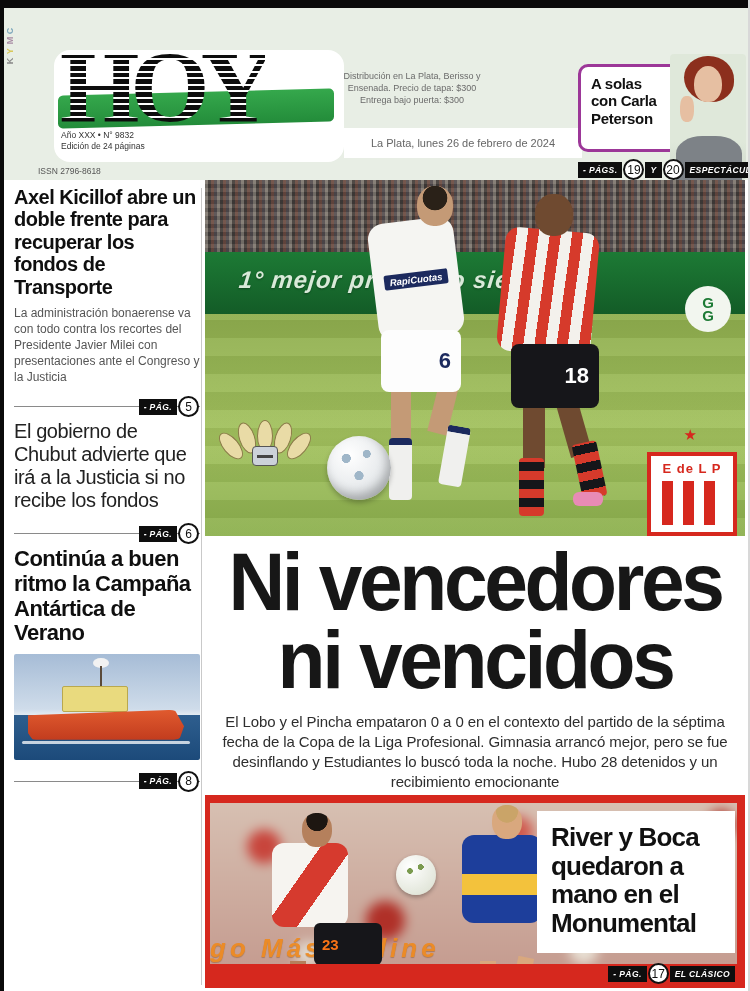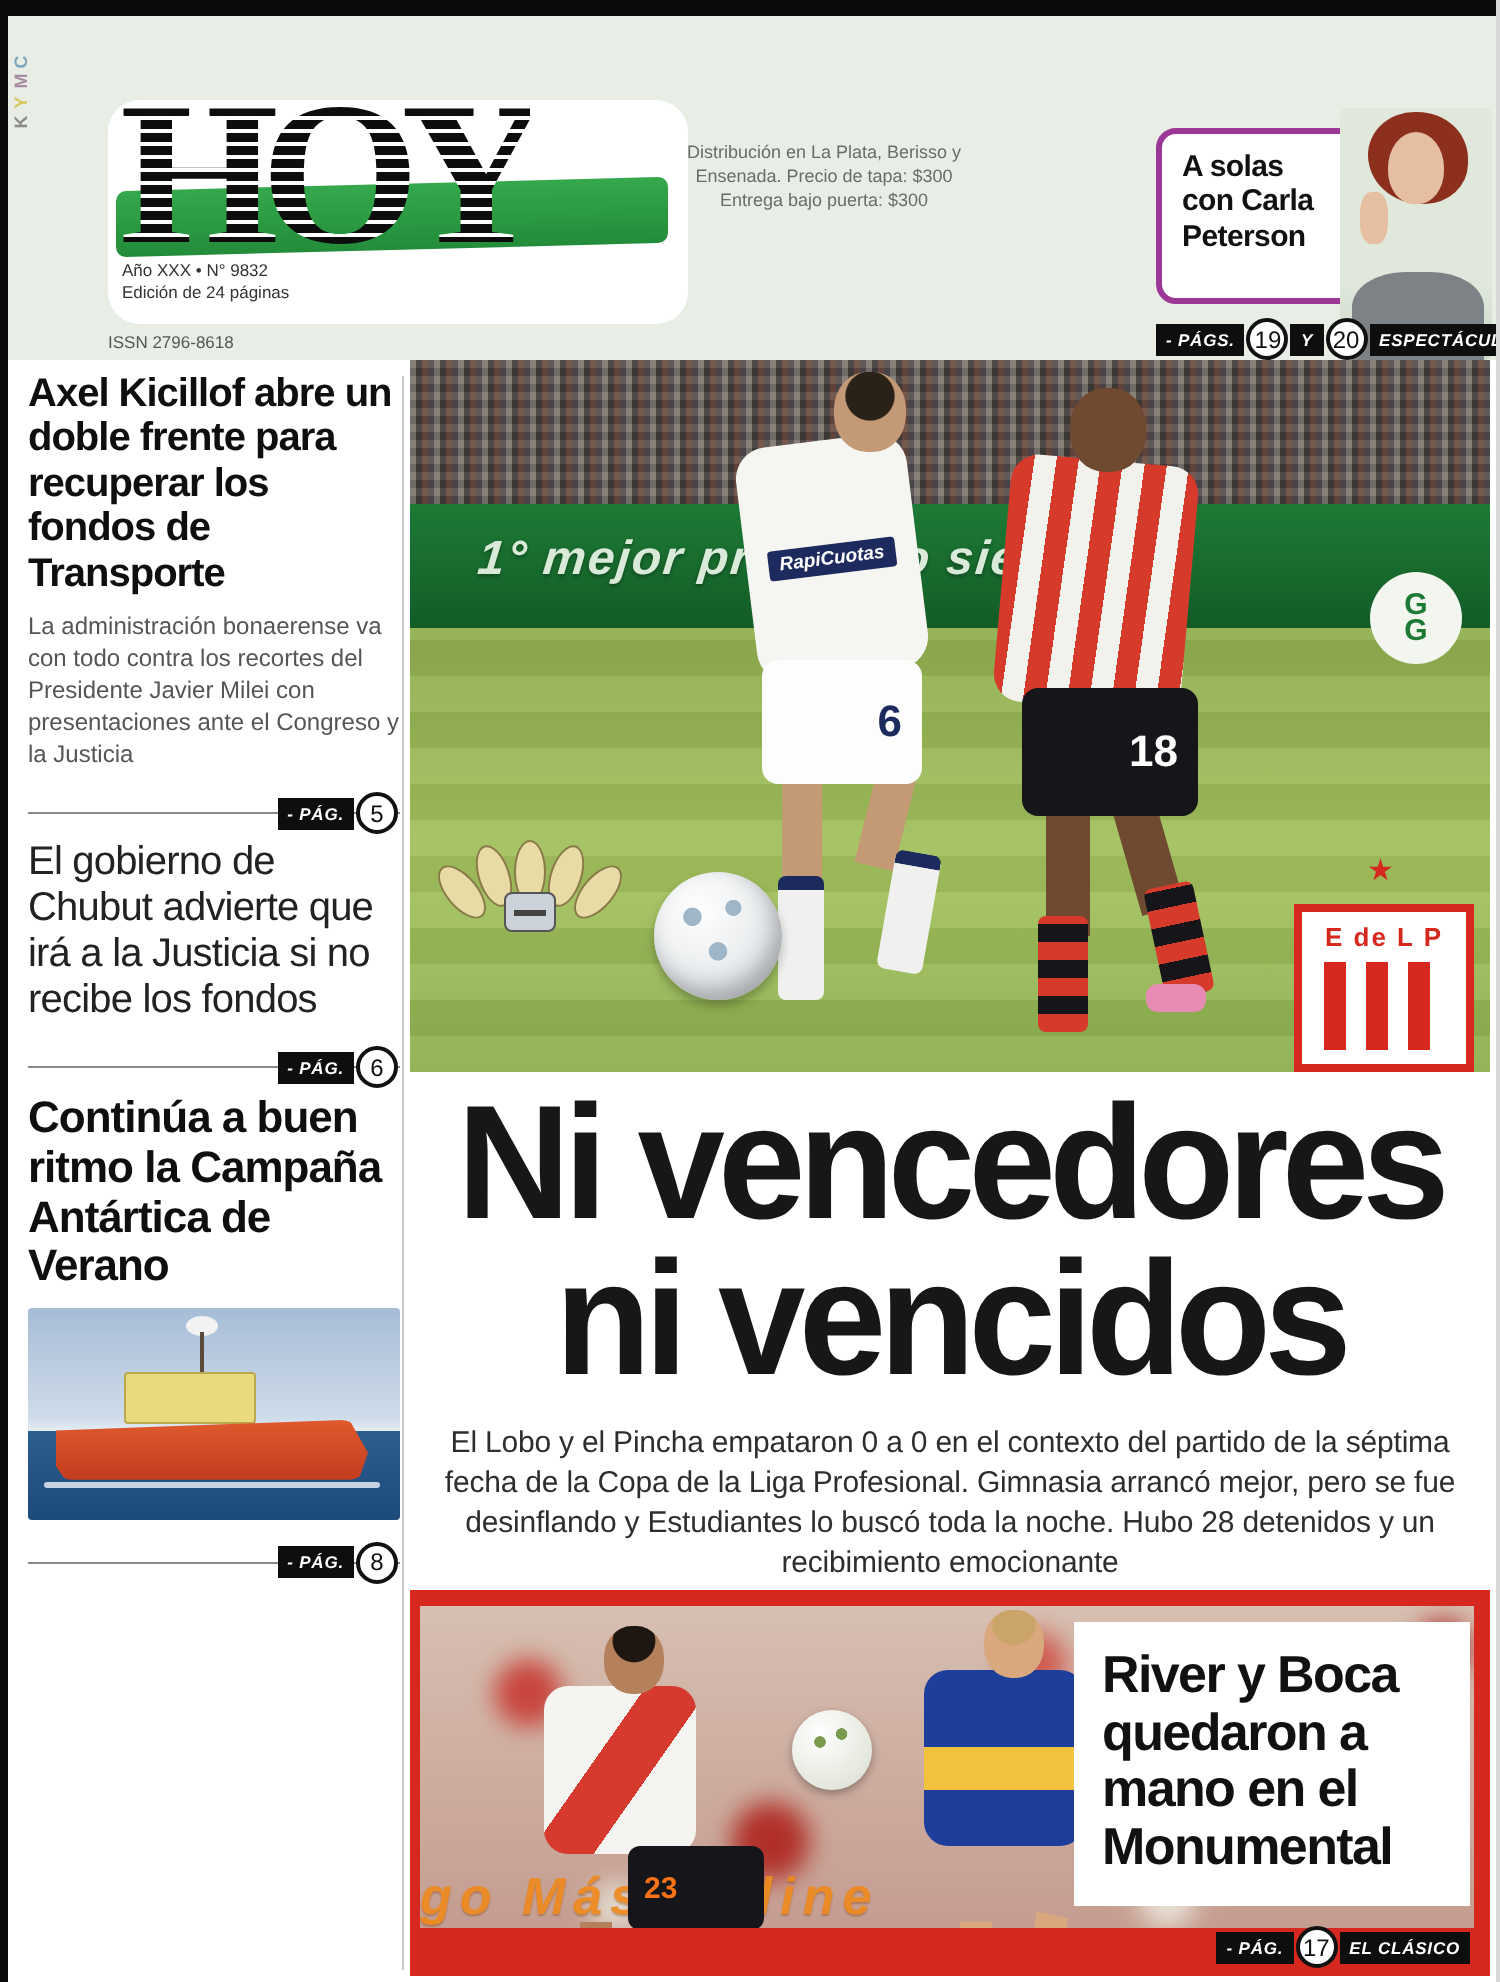--- a/index.html
+++ b/index.html
@@ -20,21 +20,21 @@
   .header { position:absolute; left:4px; top:8px; right:0; height:172px; background:#e8eee5; }
   .logo-box { position:absolute; left:50px; top:42px; width:290px; height:112px; background:#fff; border-radius:16px; }
   .ribbon { position:absolute; left:4px; top:42px; width:276px; height:33px; background:linear-gradient(180deg,#35a84c,#238c3a); border-radius:5px; transform:skewY(-1.5deg); z-index:1; }
   .hoy { position:absolute; left:6px; top:-16px; z-index:2; font-family:"Liberation Serif","DejaVu Serif",serif;
          font-weight:700; font-size:102px; line-height:1.05; letter-spacing:-9px;
          background:repeating-linear-gradient(180deg,#0d0d0d 0 4.5px,#fdfdfd 4.5px 6.5px);
          -webkit-background-clip:text; background-clip:text; color:transparent; -webkit-text-fill-color:transparent; }
   .logo-meta { position:absolute; left:7px; top:80px; z-index:3; font-size:8.5px; color:#333; line-height:1.25; }
   .tagline-box { position:absolute; left:116px; top:78px; width:142px; height:30px; background:#0d0d0d; z-index:3;
                  color:#fff; font-style:italic; font-weight:700; font-size:19px; display:flex; align-items:center; justify-content:center; }
-  .issn { position:absolute; left:50px; top:158px; font-size:8.5px; color:#555; }
+  .issn { position:absolute; left:34px; top:158px; font-size:8.5px; color:#555; }
   .date-strip { position:absolute; left:340px; top:120px; width:238px; height:30px; background:#fff; display:flex; align-items:center; justify-content:center; font-size:11px; color:#666; }
   .distribution { position:absolute; left:330px; top:62px; width:156px; font-size:9px; line-height:1.35; color:#6b6b6b; text-align:center; }
 
   .promo-box { position:absolute; right:4px; top:50px; width:168px; height:122px; }
   .promo-card { position:absolute; left:0; top:6px; width:152px; height:88px; background:#fff; border:3px solid #9c3798; border-radius:10px; z-index:1; }
   .promo-title { padding:8px 0 0 10px; font-size:15px; font-weight:700; color:#111; line-height:1.15; letter-spacing:-0.3px; }
   .promo-photo { position:absolute; right:0; top:-4px; width:76px; height:126px; z-index:2; background:linear-gradient(180deg,#dfe8da 0 70%,#cdd8cb); border-radius:4px; overflow:hidden; }
   .cp-hair { position:absolute; left:14px; top:2px; width:50px; height:46px; background:#8c2f1d; border-radius:48% 52% 45% 55%; }
   .cp-face { position:absolute; left:24px; top:12px; width:28px; height:36px; background:#e6bfa2; border-radius:50% 50% 46% 46%; }
   .cp-torso { position:absolute; left:6px; bottom:0; width:66px; height:44px; background:#7d8287; border-radius:40% 40% 0 0; }
@@ -205,20 +205,21 @@
   <header class="header">
     <div class="logo-box">
       <div class="ribbon"></div>
       <div class="hoy">HOY</div>
       <div class="logo-meta">
         <div>Año XXX • N° 9832</div>
         <div>Edición de 24 páginas</div>
       </div>
     </div>
     <div class="issn">ISSN 2796-8618</div>
+    <div class="date-strip">La Plata, lunes 26 de febrero de 2024</div>
     <div class="distribution">
       <div>Distribución en La Plata, Berisso y</div>
       <div>Ensenada. Precio de tapa: $300</div>
       <div>Entrega bajo puerta: $300</div>
     </div>
 
     <div class="promo-box">
       <div class="promo-card">
         <div class="promo-title">
           <div>A solas</div>

